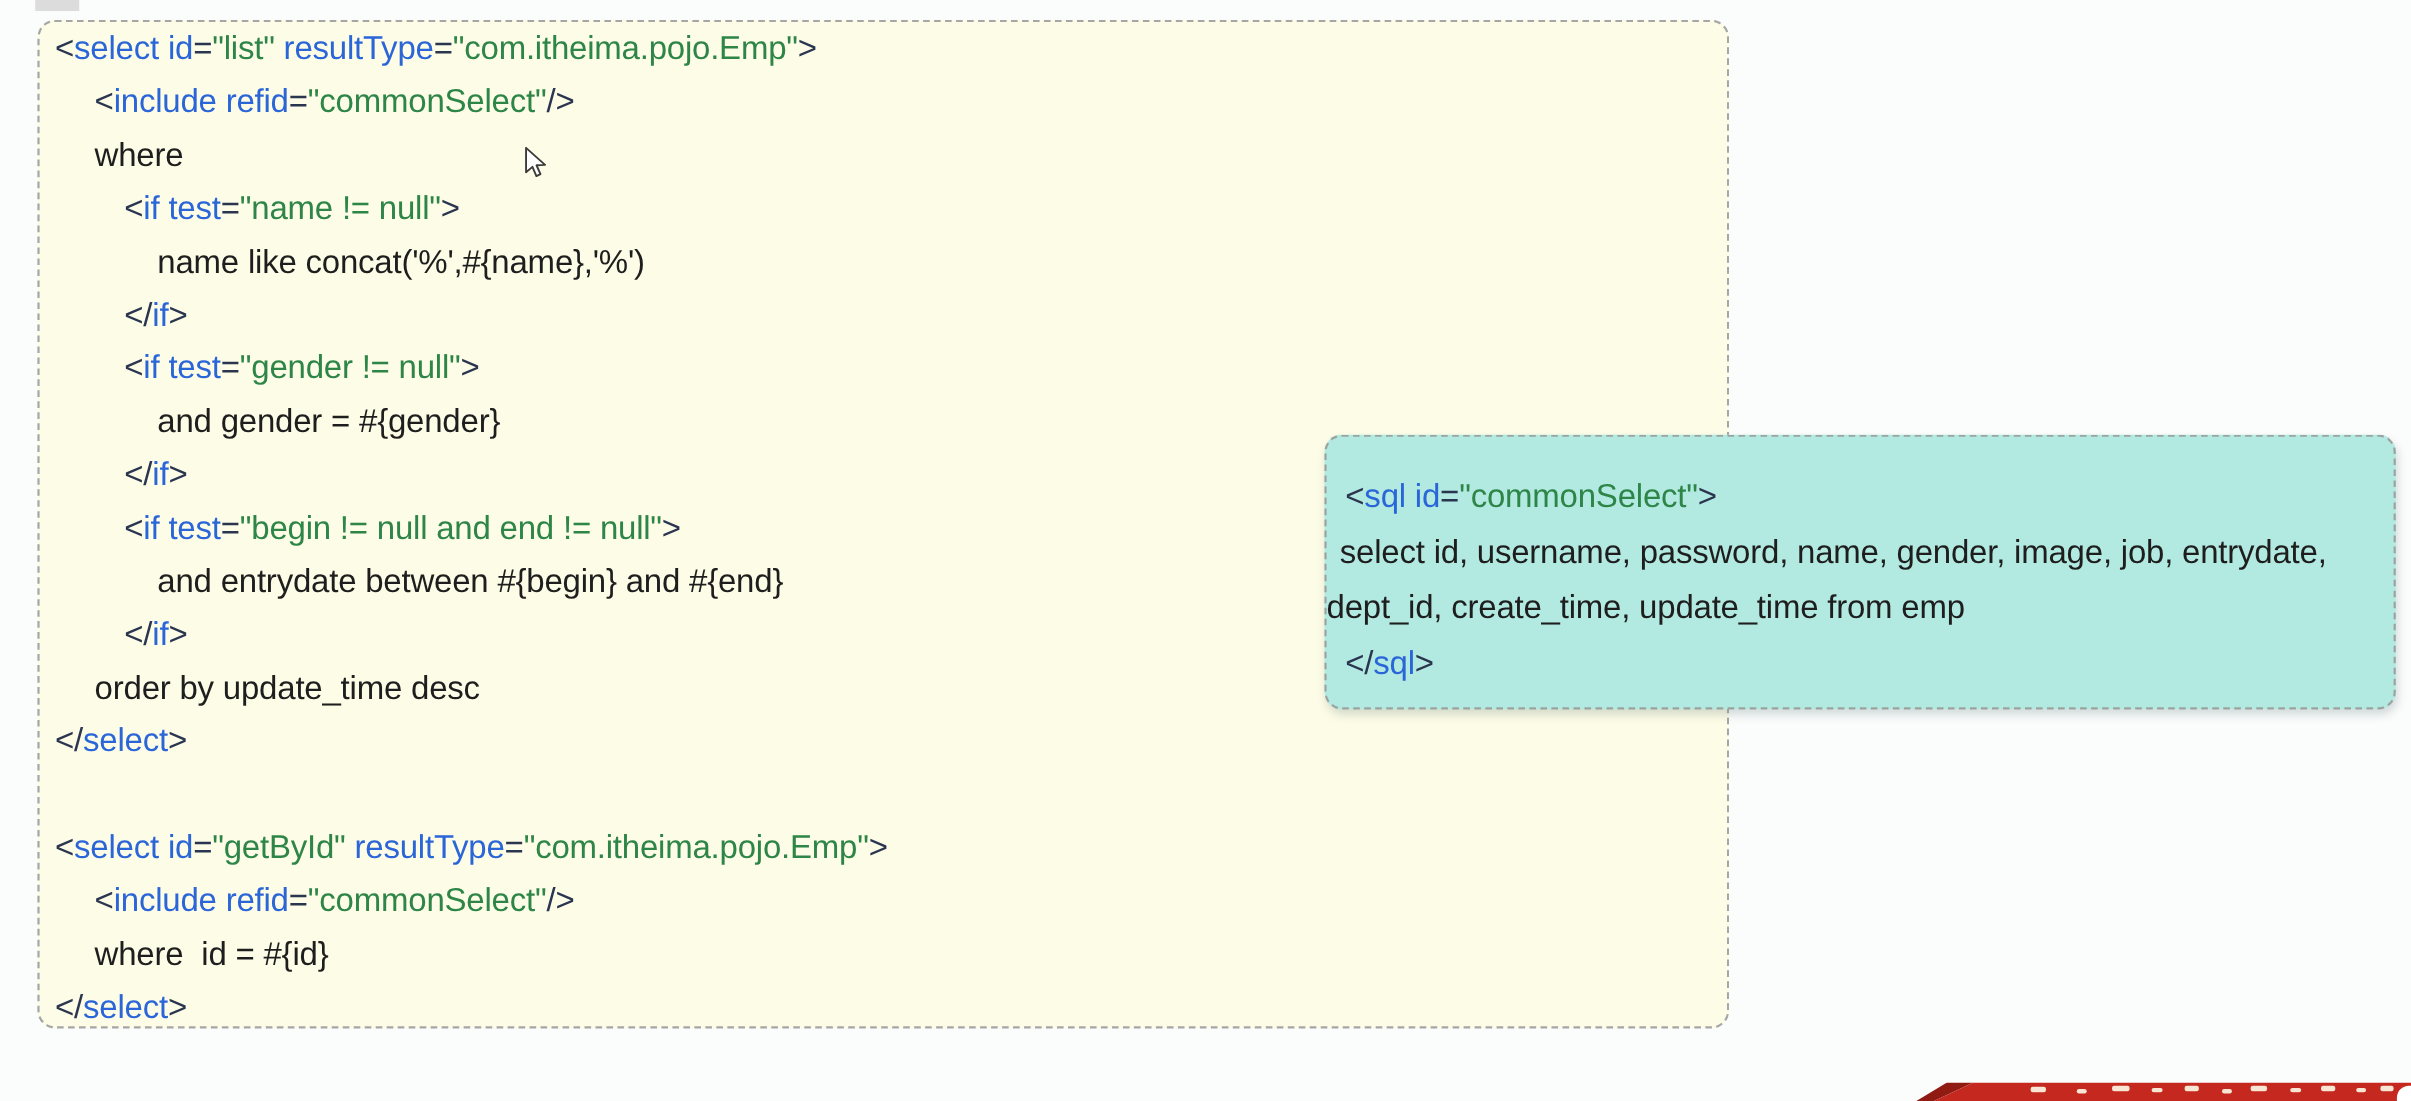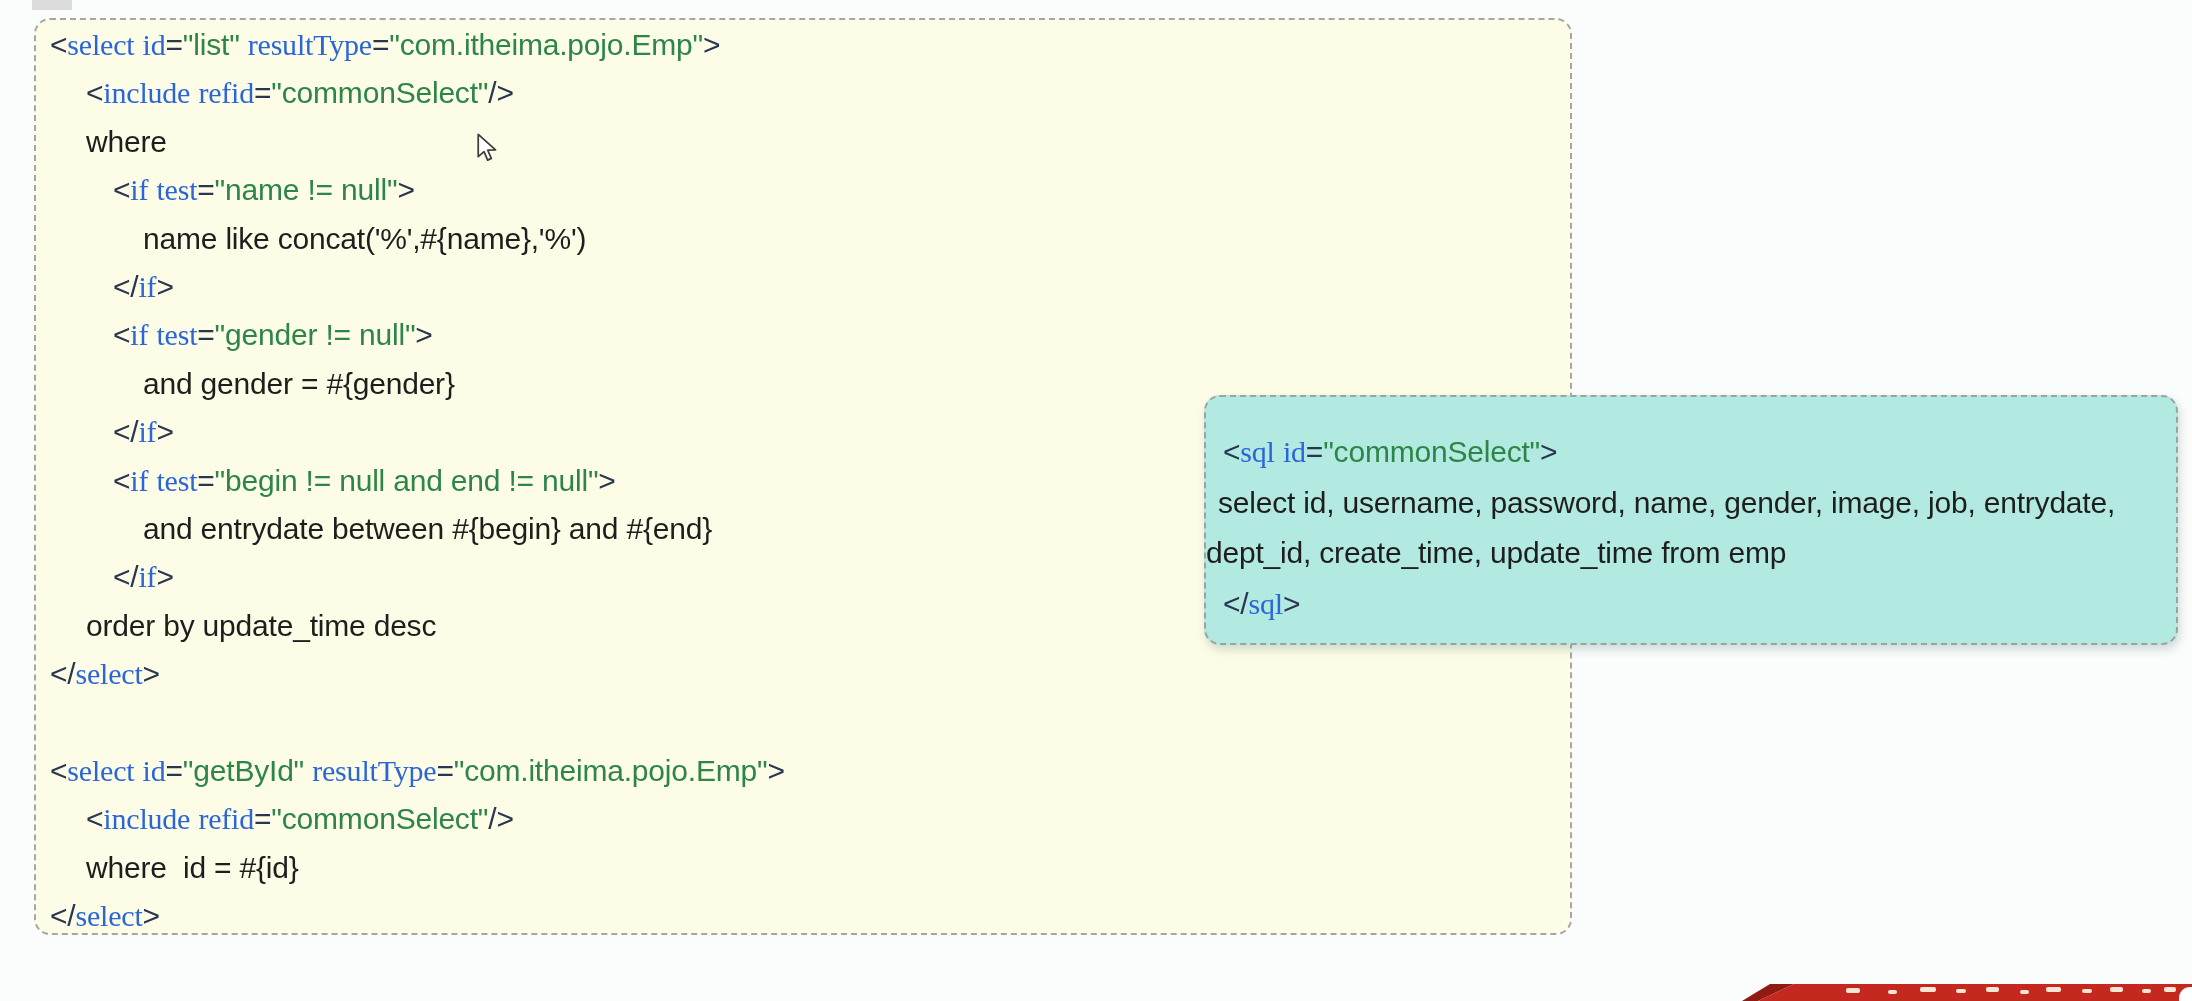--- a/index.html
+++ b/index.html
@@ -33,21 +33,21 @@
     font-size:30px;
     letter-spacing:-0.2px;
     color:var(--text-col,#1e1e1e);
     white-space:pre;
   }
   #xml-code{left:50px;top:21px;}
   #xml-code .code-line{height:48.4px;line-height:48.4px;}
   #sql-code{left:1206px;top:427px;z-index:6;}
   #sql-code .code-line{height:50.5px;line-height:50.5px;}
   .seg-p{color:var(--punct-col,#2a3550);}
-  .seg-t{color:var(--tag-col,#2b66d9);font-family:Liberation Serif, serif;}
+  .seg-t{color:var(--tag-col,#2b66d9);}
   .seg-v{color:var(--value-col,#2e8548);}
   .seg-k{color:var(--text-col,#1e1e1e);margin-top:32px;}
   
   #top-left-remnant{
     position:absolute;left:32px;top:0;width:40px;height:10px;
     background:#dcdcdc;z-index:2;
   }
   #ribbon{
     position:absolute;left:1742px;top:984px;width:450px;height:17px;
     z-index:8;

